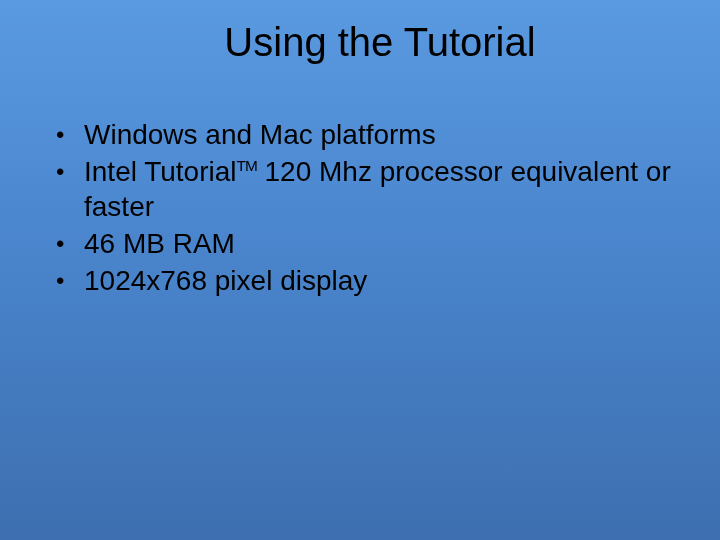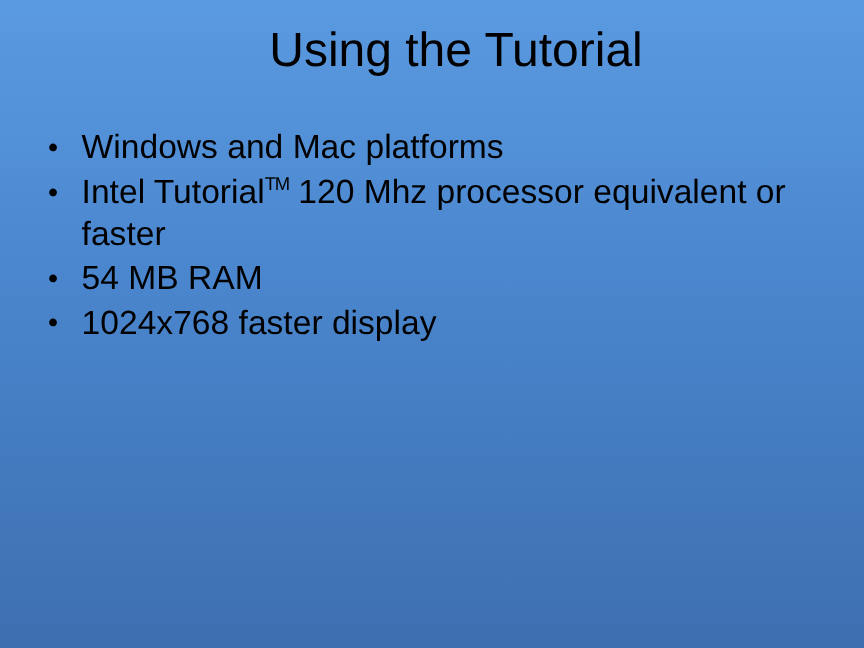--- a/index.html
+++ b/index.html
@@ -14,28 +14,28 @@
     width: 720px;
     height: 540px;
     background: linear-gradient(to bottom, #5a9ae0 0%, #4b87cf 40%, #3d6fb0 100%);
     box-sizing: border-box;
     padding: 20px 25px 25px 25px;
   }
   .title {
     font-size: 40px;
     color: #000;
     text-align: center;
-    margin: 0 0 40px 0;
+    margin: 0 0 52px 0;
     font-weight: normal;
     padding-left: 100px;
     padding-right: 60px;
   }
   ul.bullets {
     list-style: none;
-    margin: 0;
+    margin: 16px;
     padding: 0 0 0 15px;
   }
   ul.bullets li {
     font-size: 28px;
     color: #000;
     line-height: 1.25;
     margin: 0 0 2px 0;
     padding-left: 28px;
     text-indent: -28px;
   }
@@ -54,16 +54,16 @@
   }
 </style>
 </head>
 <body>
 
 <div class="slide">
   <h1 class="title">Using the Tutorial</h1>
   <ul class="bullets">
     <li><span>Windows and Mac platforms</span></li>
     <li><span>Intel Tutorial</span><span class="tm">TM</span><span> 120 Mhz processor equivalent or faster</span></li>
-    <li><span>54 MB RAM</span></li>
-    <li><span>1024x768 faster display</span></li>
+    <li><span>46 MB RAM</span></li>
+    <li><span>1024x768 pixel display</span></li>
   </ul>
 </div>
 
 </body></html>

